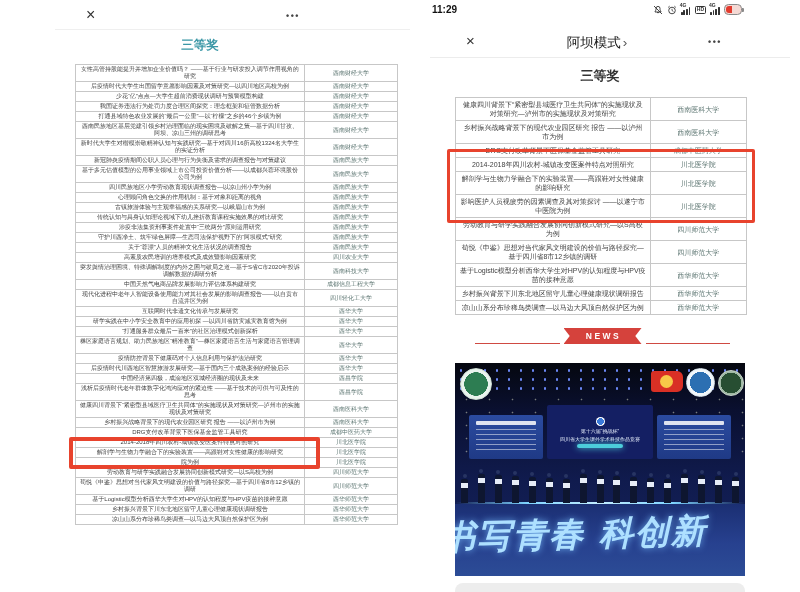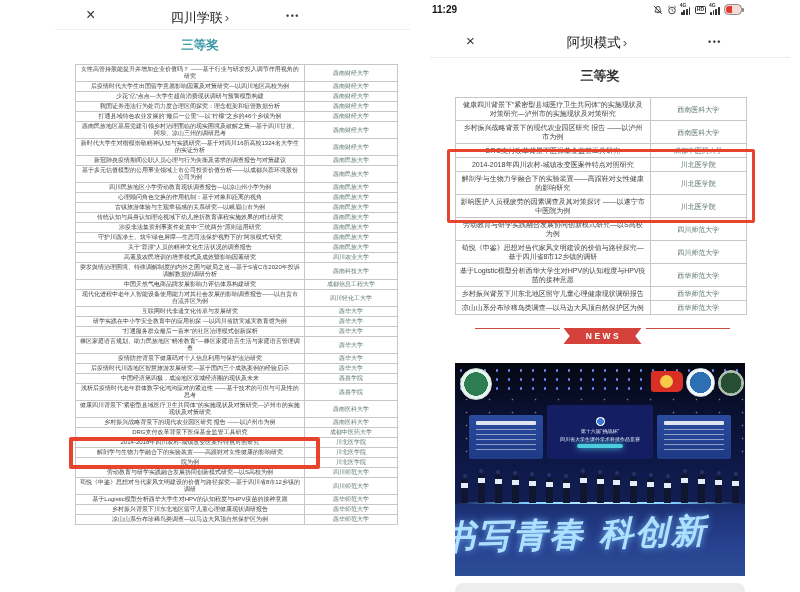--- a/index.html
+++ b/index.html
@@ -60,21 +60,21 @@
   .rp-close{left:46px;top:33px;font-size:15px;}
   .rp-title{left:27px;width:300px;top:34px;font-size:13.5px;}
   .rp-more{right:78px;top:37px;}
   .rp-divider{top:57px;left:10px;width:360px;background:#ececec;}
   .rp-award{top:67px;left:30px;width:300px;color:#333;font-size:13px;}
 
   .scroll-hint{position:absolute;top:298px;left:32px;width:300px;text-align:center;
                color:#e5402e;font-size:12px;font-weight:bold;}
 
   
-  .news-wrap{position:absolute;top:328px;left:55px;width:255px;display:flex;align-items:flex-start;}
+  .news-wrap{position:absolute;top:328px;left:55px;width:255px;display:flex;align-items:flex-end;}
   .news-line{flex:1;height:1px;background:#cf4a42;}
   .news-ribbon{width:78px;height:16px;margin:0 4px;background:#d5423c;color:#fff;
       font-size:8.5px;font-weight:bold;letter-spacing:2.5px;display:flex;align-items:center;justify-content:center;
       clip-path:polygon(0 0,100% 0,92% 50%,100% 100%,0 100%,8% 50%);text-indent:2px;}
 
   
   .photo{position:absolute;top:363px;left:35px;width:290px;height:213px;overflow:hidden;
          background:linear-gradient(180deg,#05070f 0%,#0a1030 22%,#101b4e 55%,#16255e 100%);}
   .dots-top{position:absolute;left:0;right:0;top:3px;height:30px;opacity:.95;
       background-image:radial-gradient(circle,#6f8cff 1px,rgba(0,0,0,0) 1.5px);background-size:12px 9px;}
@@ -110,23 +110,20 @@
       font-family:"DejaVu Serif", serif;font-weight:bold;font-style:italic;
       font-size:34px;line-height:40px;letter-spacing:2px;white-space:nowrap;color:#aee0ff;
       text-shadow:0 0 7px rgba(120,190,255,.85);transform:rotate(-1.5deg);}
   .gray-bar{position:absolute;top:583px;left:35px;width:290px;height:16px;background:#ededed;border-radius:8px;}
 </style>
 </head>
 <body>
 
 <div class="pane left-pane">
   <div class="hclose lp-close">×</div>
-  <div class="htitle lp-title">
-    <span>四川学联</span><span class="chev">›</span>
-  </div>
   <div class="hmore lp-more">•••</div>
   <div class="hairline lp-divider"></div>
   <div class="award lp-award">三等奖</div>
   <div class="awards-table ltable" id="ltable">
       <div class="trow">
         <div class="cell cell-t">女性高管持股能提升并增加企业价值吗？ ——基于行业与研发投入调节作用视角的研究</div>
         <div class="cell cell-o">西南财经大学</div>
       </div>
       <div class="trow">
         <div class="cell cell-t">后疫情时代大学生出国留学意愿影响因素及对策研究—以四川地区高校为例</div>

